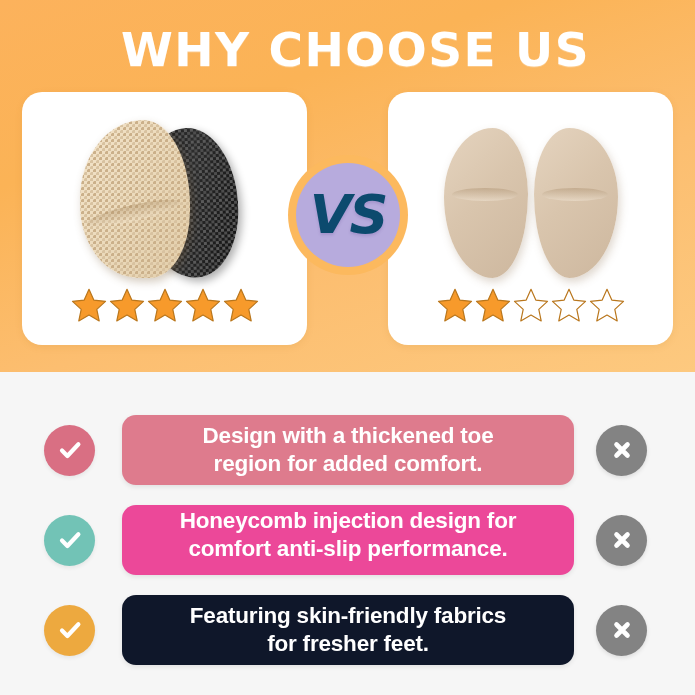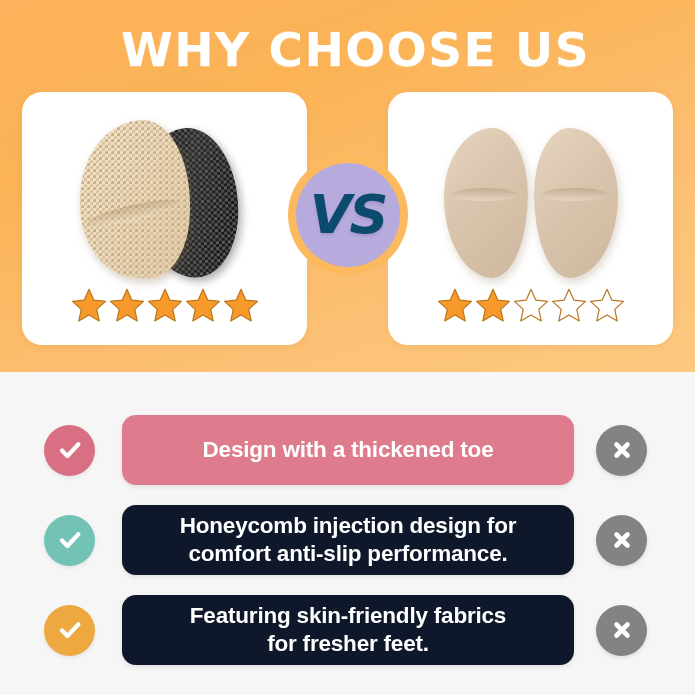--- a/index.html
+++ b/index.html
@@ -286,36 +286,37 @@
 
     <div class="feature-row" id="row-0">
       <div class="check-circle" style="background: rgb(217, 111, 131);">
         <svg width="28" height="28" viewBox="0 0 28 28">
           <path d="M6 14.6 L11.4 20 L22.4 8.2" stroke="#ffffff" stroke-width="4.2" fill="none" stroke-linecap="round" stroke-linejoin="round"></path>
         </svg>
       </div>
       <div class="feature-pill" style="background: rgb(222, 123, 141);">
         <span>
           <span class="pill-text">Design with a thickened toe</span>
+          <span class="pill-text">region for added comfort.</span>
         </span>
       </div>
       <div class="x-circle" style="background: rgb(131, 131, 131);">
         <svg width="26" height="26" viewBox="0 0 26 26">
           <path d="M7.5 7.5 L18.5 18.5 M18.5 7.5 L7.5 18.5" stroke="#ffffff" stroke-width="4.6" stroke-linecap="round"></path>
         </svg>
       </div>
     </div>
 
     <div class="feature-row" id="row-1">
       <div class="check-circle" style="background: rgb(114, 195, 182);">
         <svg width="28" height="28" viewBox="0 0 28 28">
           <path d="M6 14.6 L11.4 20 L22.4 8.2" stroke="#ffffff" stroke-width="4.2" fill="none" stroke-linecap="round" stroke-linejoin="round"></path>
         </svg>
       </div>
-      <div class="feature-pill" style="background: #0f172a;">
+      <div class="feature-pill" style="background: #ec4899; align-items: flex-end;">
         <span>
           <span class="pill-text">Honeycomb injection design for</span>
           <span class="pill-text">comfort anti-slip performance.</span>
         </span>
       </div>
       <div class="x-circle" style="background: rgb(131, 131, 131);">
         <svg width="26" height="26" viewBox="0 0 26 26">
           <path d="M7.5 7.5 L18.5 18.5 M18.5 7.5 L7.5 18.5" stroke="#ffffff" stroke-width="4.6" stroke-linecap="round"></path>
         </svg>
       </div>

